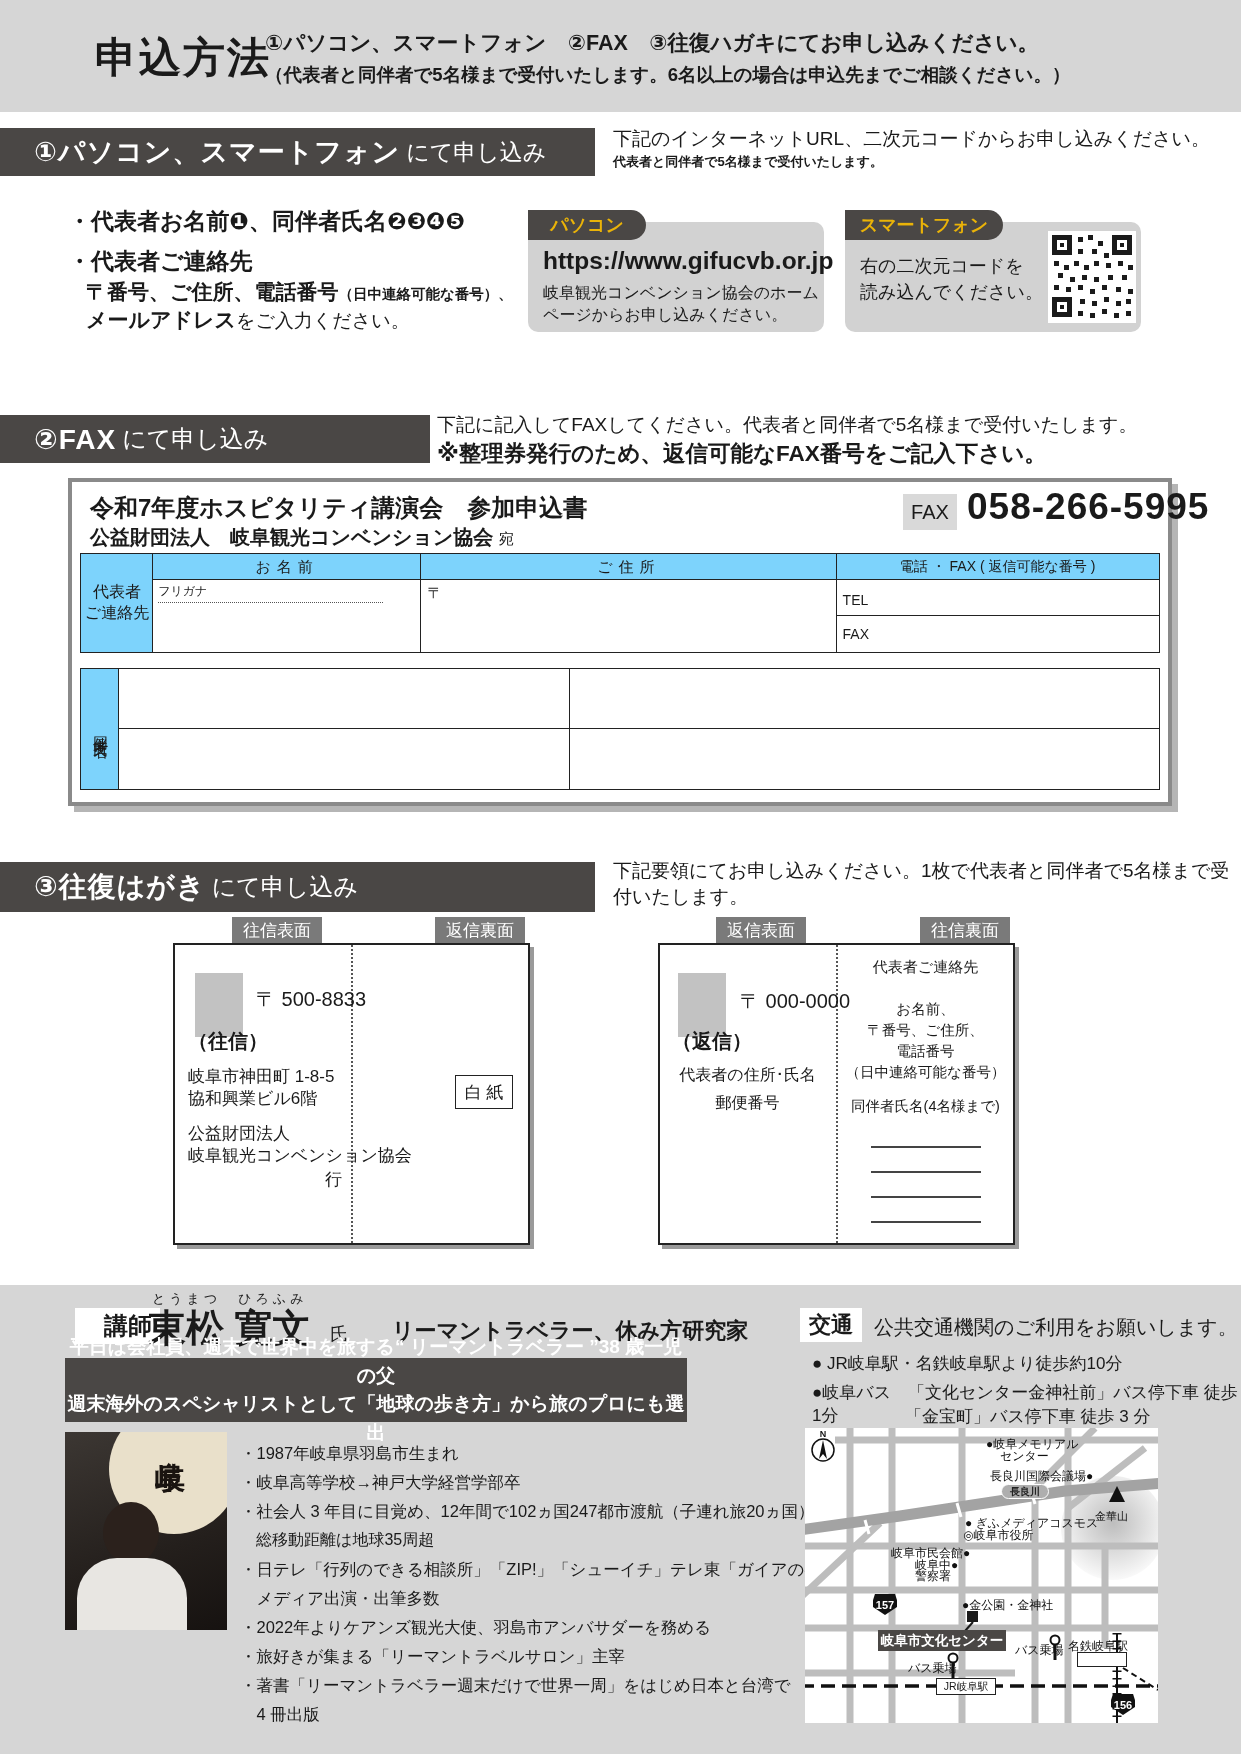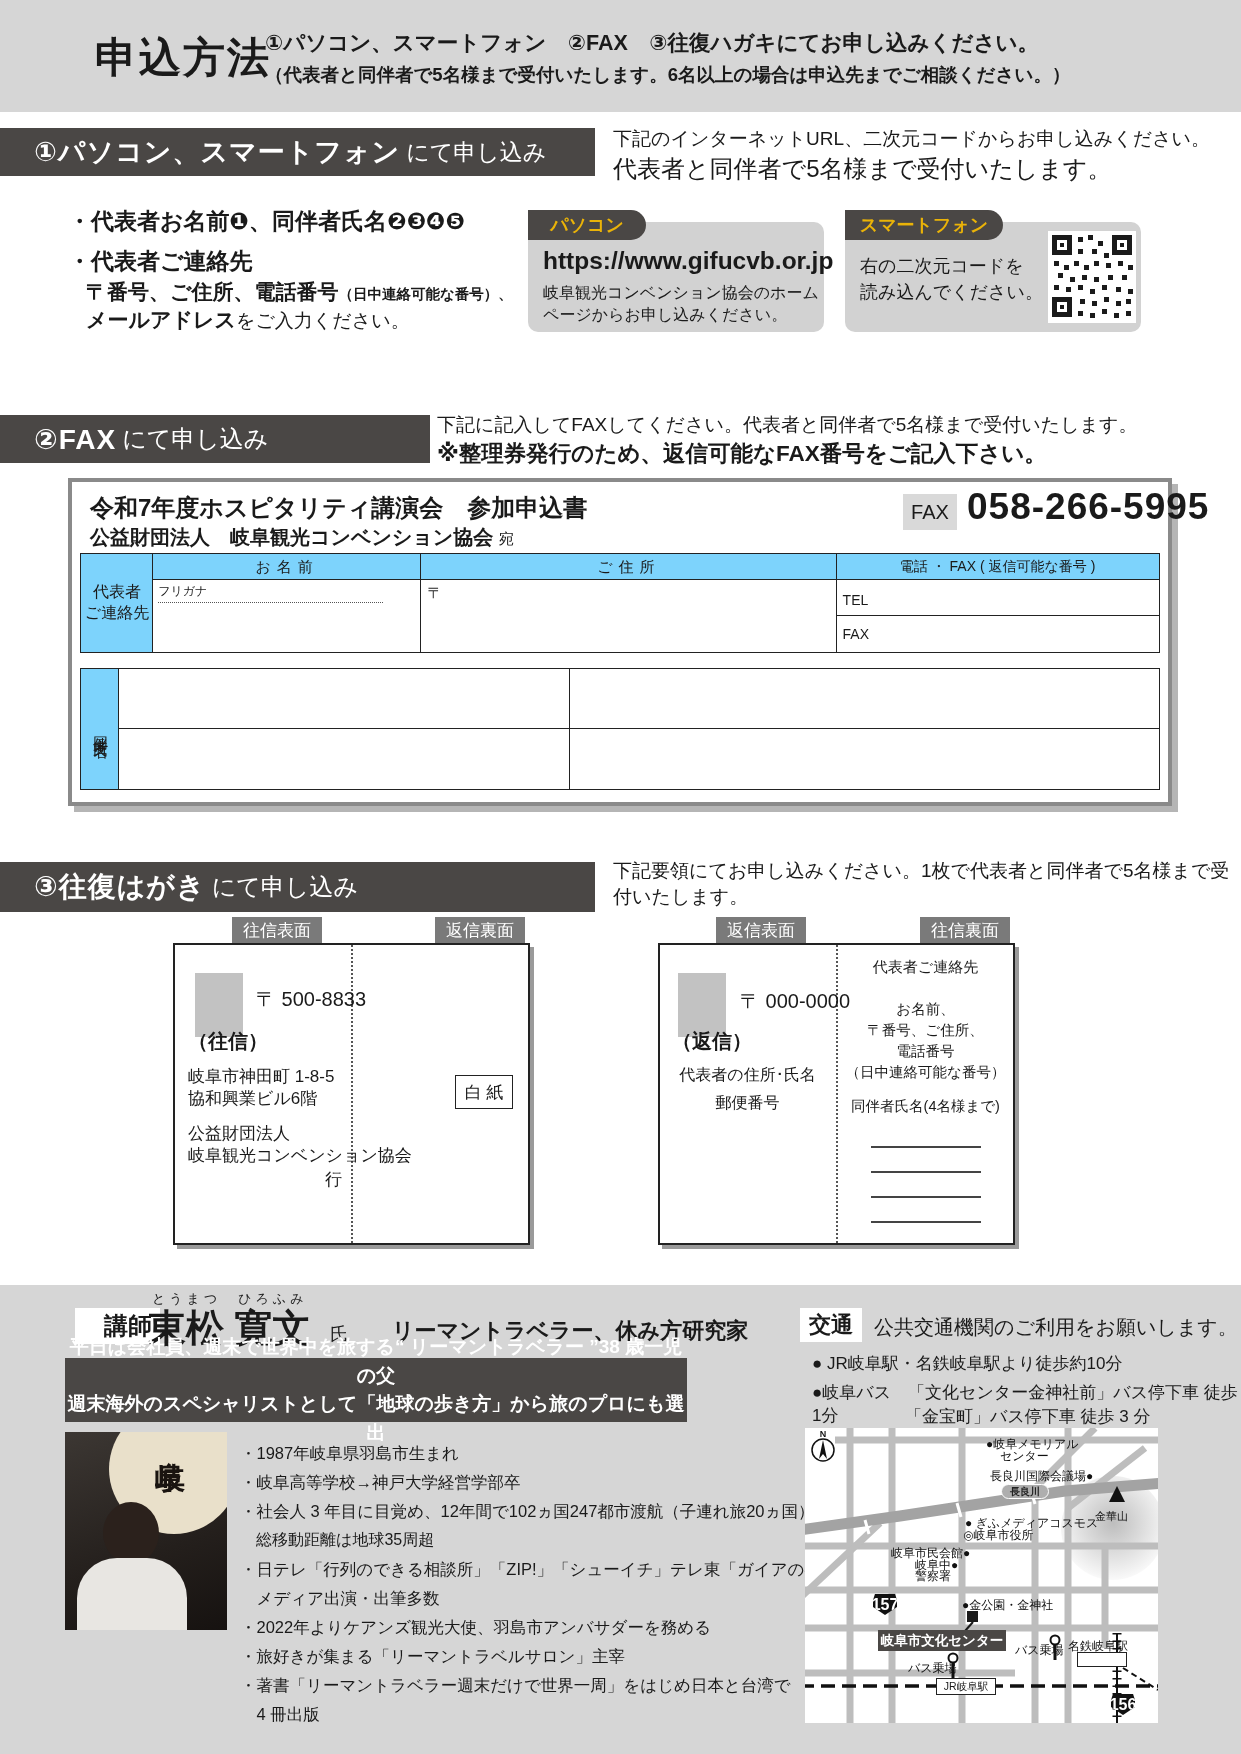--- a/index.html
+++ b/index.html
@@ -16,21 +16,21 @@
   .cell{border:1.8px solid #222;box-sizing:border-box;position:absolute;background:#fff;}
   .cell.gray{background:#7dd3fc;}
   .posttag{background:#7a7a7a;color:#fff;font-size:17px;display:flex;align-items:center;justify-content:center;}
   .card{background:#fff;border:2px solid #222;box-shadow:4px 4px 0 #9a9a9a;box-sizing:border-box;}
   .dotted-div{border-left:2px dotted #555;}
   .ul-line{border-bottom:2px solid #444;height:0;}
   .whitebox-label{background:#fff;display:flex;align-items:center;justify-content:center;font-weight:bold;}
   .darkbanner{background:#4a4745;color:#fff;font-weight:bold;text-align:center;
               display:flex;flex-direction:column;justify-content:center;}
   .maplabel{position:absolute;font-size:12px;line-height:1.15;color:#111;white-space:nowrap;}
-  .shield{position:absolute;width:24px;height:21px;background:#111;color:#fff;font-size:16px;font-weight:bold;
+  .shield{position:absolute;width:24px;height:21px;background:#111;color:#fff;font-size:11px;font-weight:bold;
           display:flex;align-items:center;justify-content:center;
           clip-path:polygon(8% 0,92% 0,100% 30%,100% 62%,50% 100%,0 62%,0 30%);}
   .stationbox{position:absolute;background:#fff;border:1.5px solid #222;box-sizing:border-box;}
   .venuebox{position:absolute;background:#4a4745;color:#fff;font-size:13.5px;font-weight:bold;
             display:flex;align-items:center;justify-content:center;white-space:nowrap;}
   .capsule{position:absolute;background:#aeaeae;border:1.5px solid #fff;color:#222;font-size:10px;font-weight:bold;
            border-radius:8px;padding:0 8px;line-height:13px;}
 </style>
 </head>
 <body>
@@ -40,21 +40,21 @@
   <div class="abs" style="left:0;top:0;width:1241px;height:112px;background:#d6d6d6;"></div>
   <div class="abs" style="left:95px;top:30px;font-size:42px;font-weight:bold;letter-spacing:2px;">申込方法</div>
   <div class="abs" style="left:265px;top:28px;font-size:21.5px;font-weight:bold;">①パソコン、スマートフォン　②FAX　③往復ハガキにてお申し込みください。</div>
   <div class="abs" style="left:265px;top:62px;font-size:18.5px;font-weight:bold;">（代表者と同伴者で5名様まで受付いたします。6名以上の場合は申込先までご相談ください。）</div>
 
   <div class="abs band" style="left:0;top:128px;width:595px;height:48px;">
     <span class="main" style="font-size:27px;">①パソコン、スマートフォン</span>
     <span class="sub" style="font-size:23px;">にて申し込み</span>
   </div>
   <div class="abs" style="left:613px;top:126px;font-size:19px;">下記のインターネットURL、二次元コードからお申し込みください。</div>
-  <div class="abs" style="left:613px;top:153px;font-size:24px;">代表者と同伴者で5名様まで受付いたします。</div>
+  <div class="abs" style="left:613px;top:153px;font-size:13px;font-weight:bold;">代表者と同伴者で5名様まで受付いたします。</div>
 
   <div class="abs" style="left:68px;top:206px;font-size:23px;font-weight:bold;">・代表者お名前❶、同伴者氏名❷❸❹❺</div>
   <div class="abs" style="left:68px;top:246px;font-size:23px;font-weight:bold;">・代表者ご連絡先</div>
   <div class="abs" style="left:86px;top:278px;font-size:21px;font-weight:bold;">
     <span>〒番号、ご住所、電話番号</span><span style="font-size:14.5px;">（日中連絡可能な番号）、</span>
   </div>
   <div class="abs" style="left:86px;top:306px;font-size:21px;">
     <span style="font-weight:bold;">メールアドレス</span><span style="font-size:19px;">をご入力ください。</span>
   </div>
 

